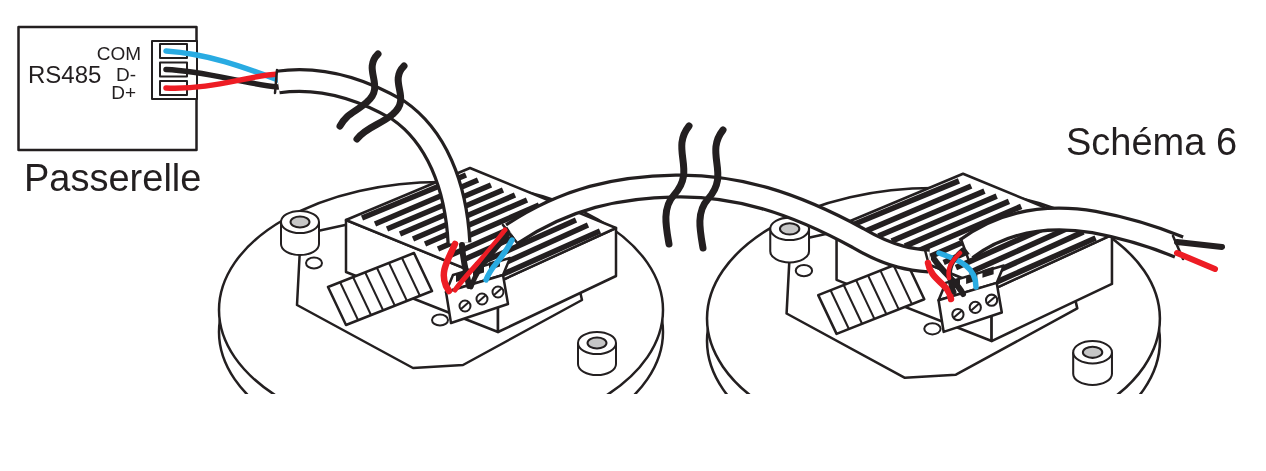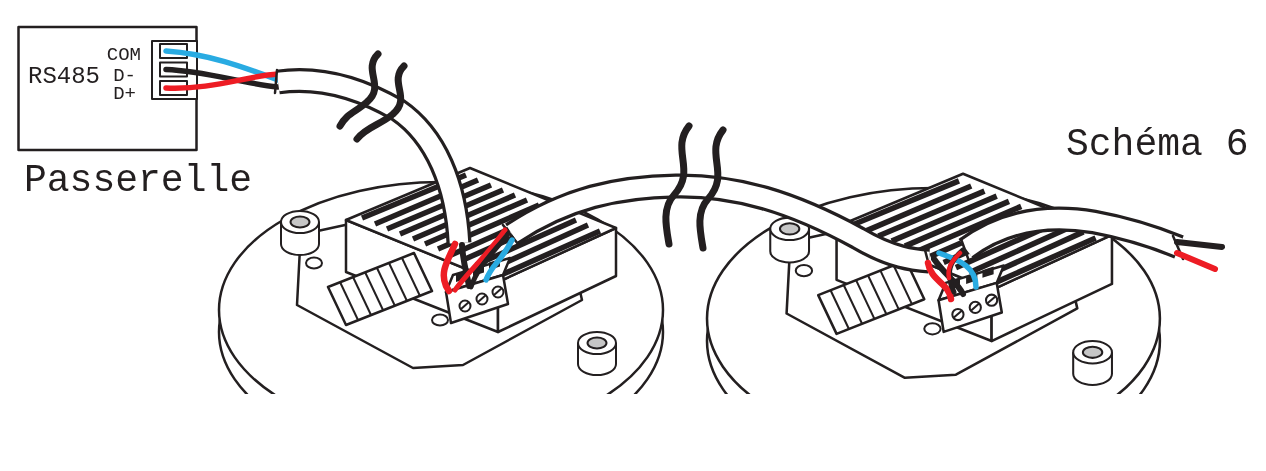--- a/index.html
+++ b/index.html
@@ -1,17 +1,17 @@
 <!DOCTYPE html>
 <html style="--wire-blue: #29ABE2; --wire-red: #ED1C24; --ink: #231F20; --standoff-gray: #C6C6C6; --background: #FFFFFF;"><head>
 <meta charset="utf-8">
 <style>
   html,body{margin:0;padding:0;background:#fff;}
   #stage{position:relative;width:1266px;height:394px;background:var(--background,#fff);overflow:hidden;
-         font-family:Liberation Mono, monospace;}
+         font-family:Liberation Sans, sans-serif;}
   svg{display:block}
   text{fill:var(--ink,#231F20);}
   .t-big{font-size:38px;}
   .t-bus{font-size:24px;}
   .t-term{font-size:19px;}
   .ln{fill:#fff;stroke:var(--ink,#231F20);stroke-width:2.5;stroke-linejoin:round;}
   .ln-thin{fill:#fff;stroke:var(--ink,#231F20);stroke-width:2;stroke-linejoin:round;}
   .fin{stroke:var(--ink,#231F20);stroke-width:5.5;stroke-linecap:butt;}
   .divl{stroke:var(--ink,#231F20);stroke-width:2;}
   .jk-o{fill:none;stroke:var(--ink,#231F20);stroke-width:25;stroke-linecap:butt;}

